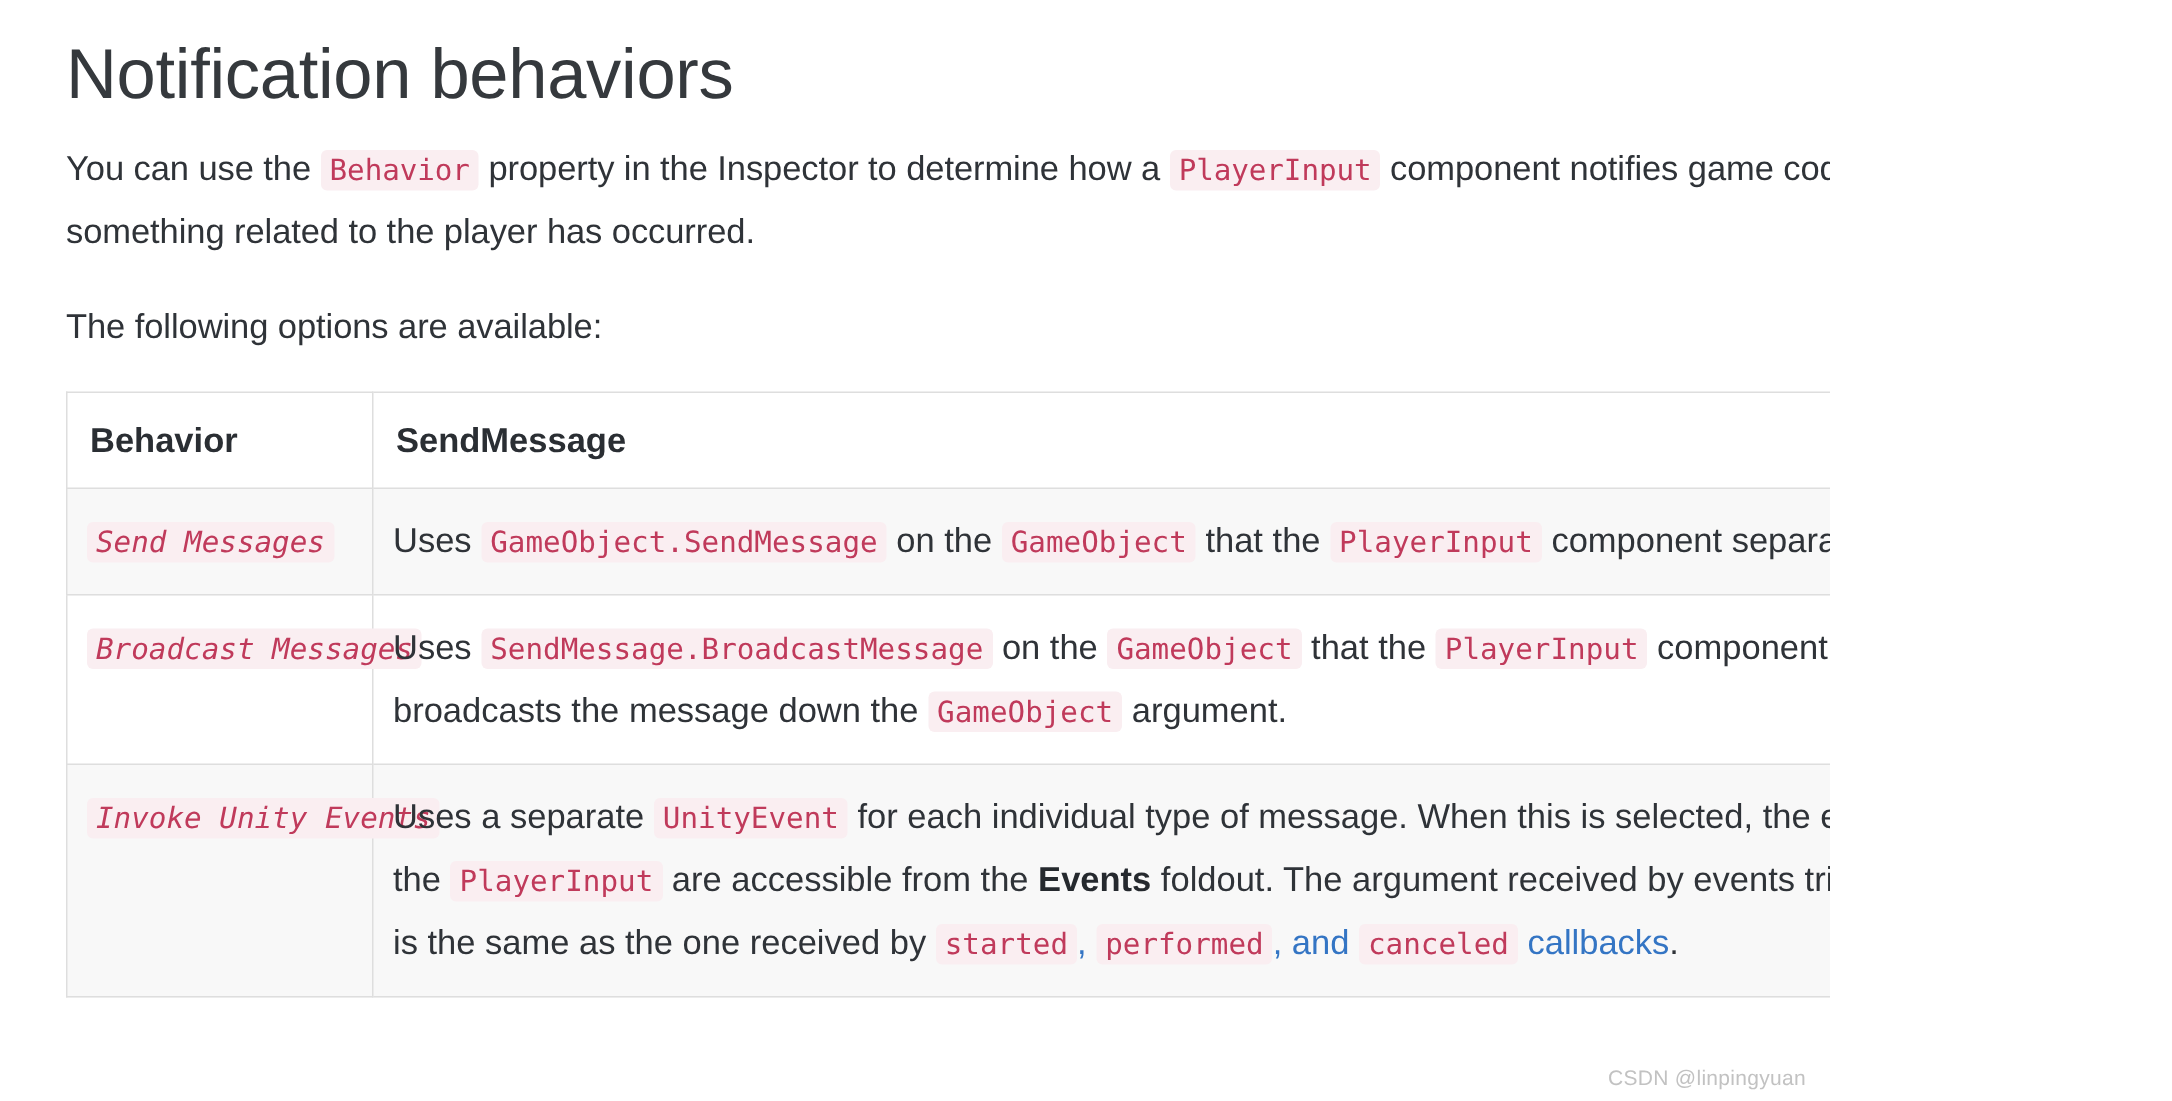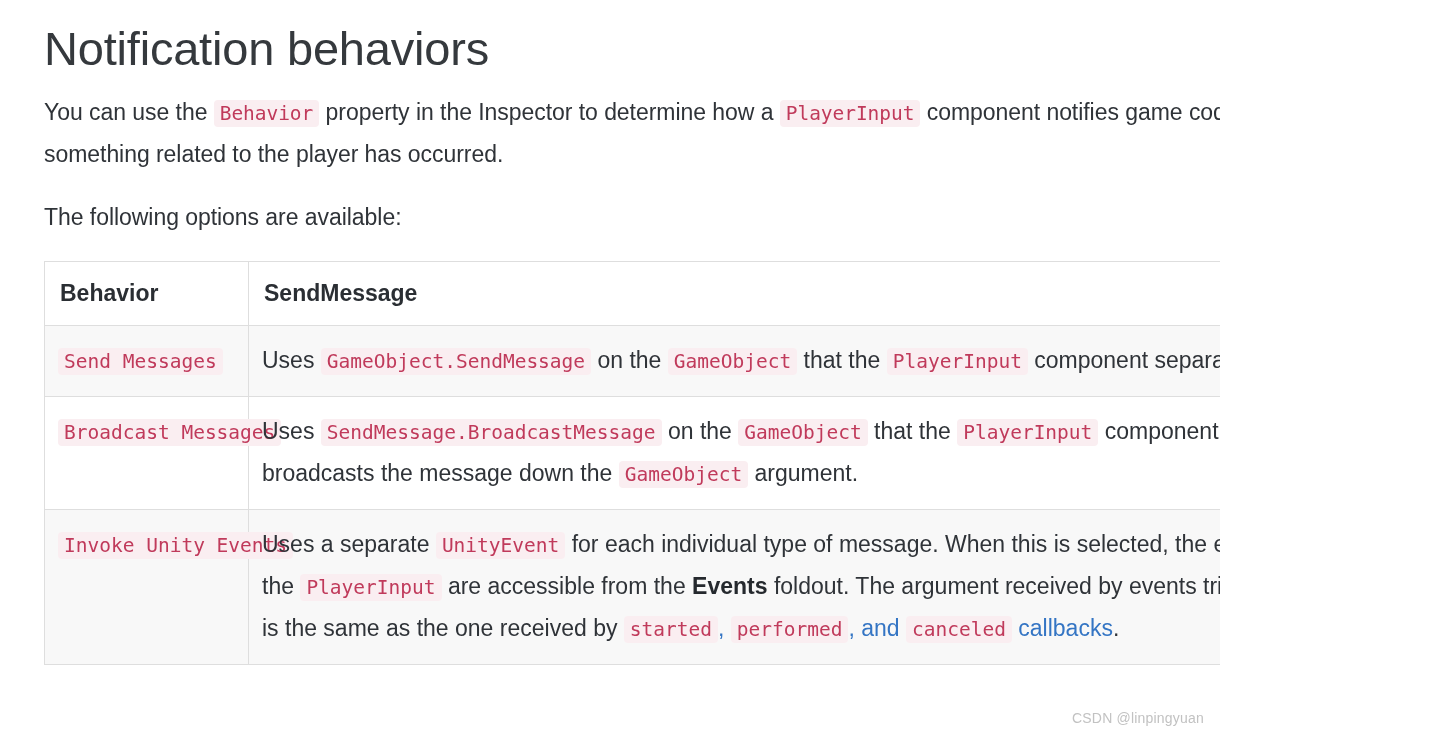--- a/index.html
+++ b/index.html
@@ -88,20 +88,21 @@
   table.behaviors tr.even td {
     background: #ffffff;
   }
   col.col-behavior { width: 204px; }
   col.col-description { width: 1192px; }
   td.behavior-cell .code {
     display: inline;
   }
   td.behavior-cell {
     line-height: 40px;
+    font-style: italic;
   }
   .watermark {
     position: absolute;
     right: 16px;
     bottom: 8px;
     font-size: 14px;
     color: #c2c2c2;
     font-family: "Liberation Sans", sans-serif;
     letter-spacing: 0.2px;
   }

